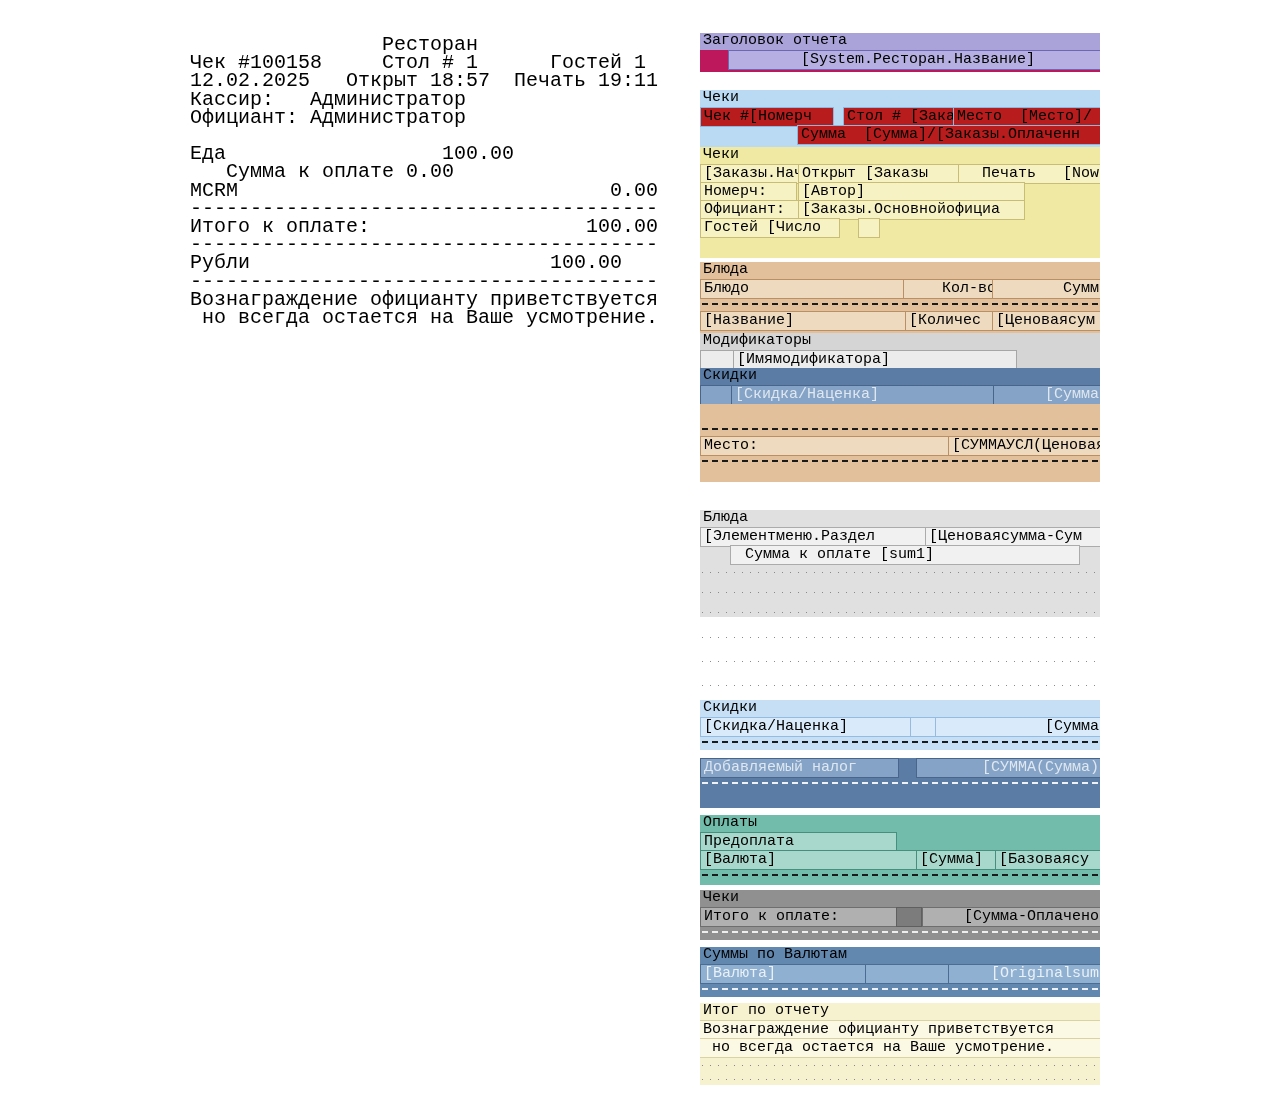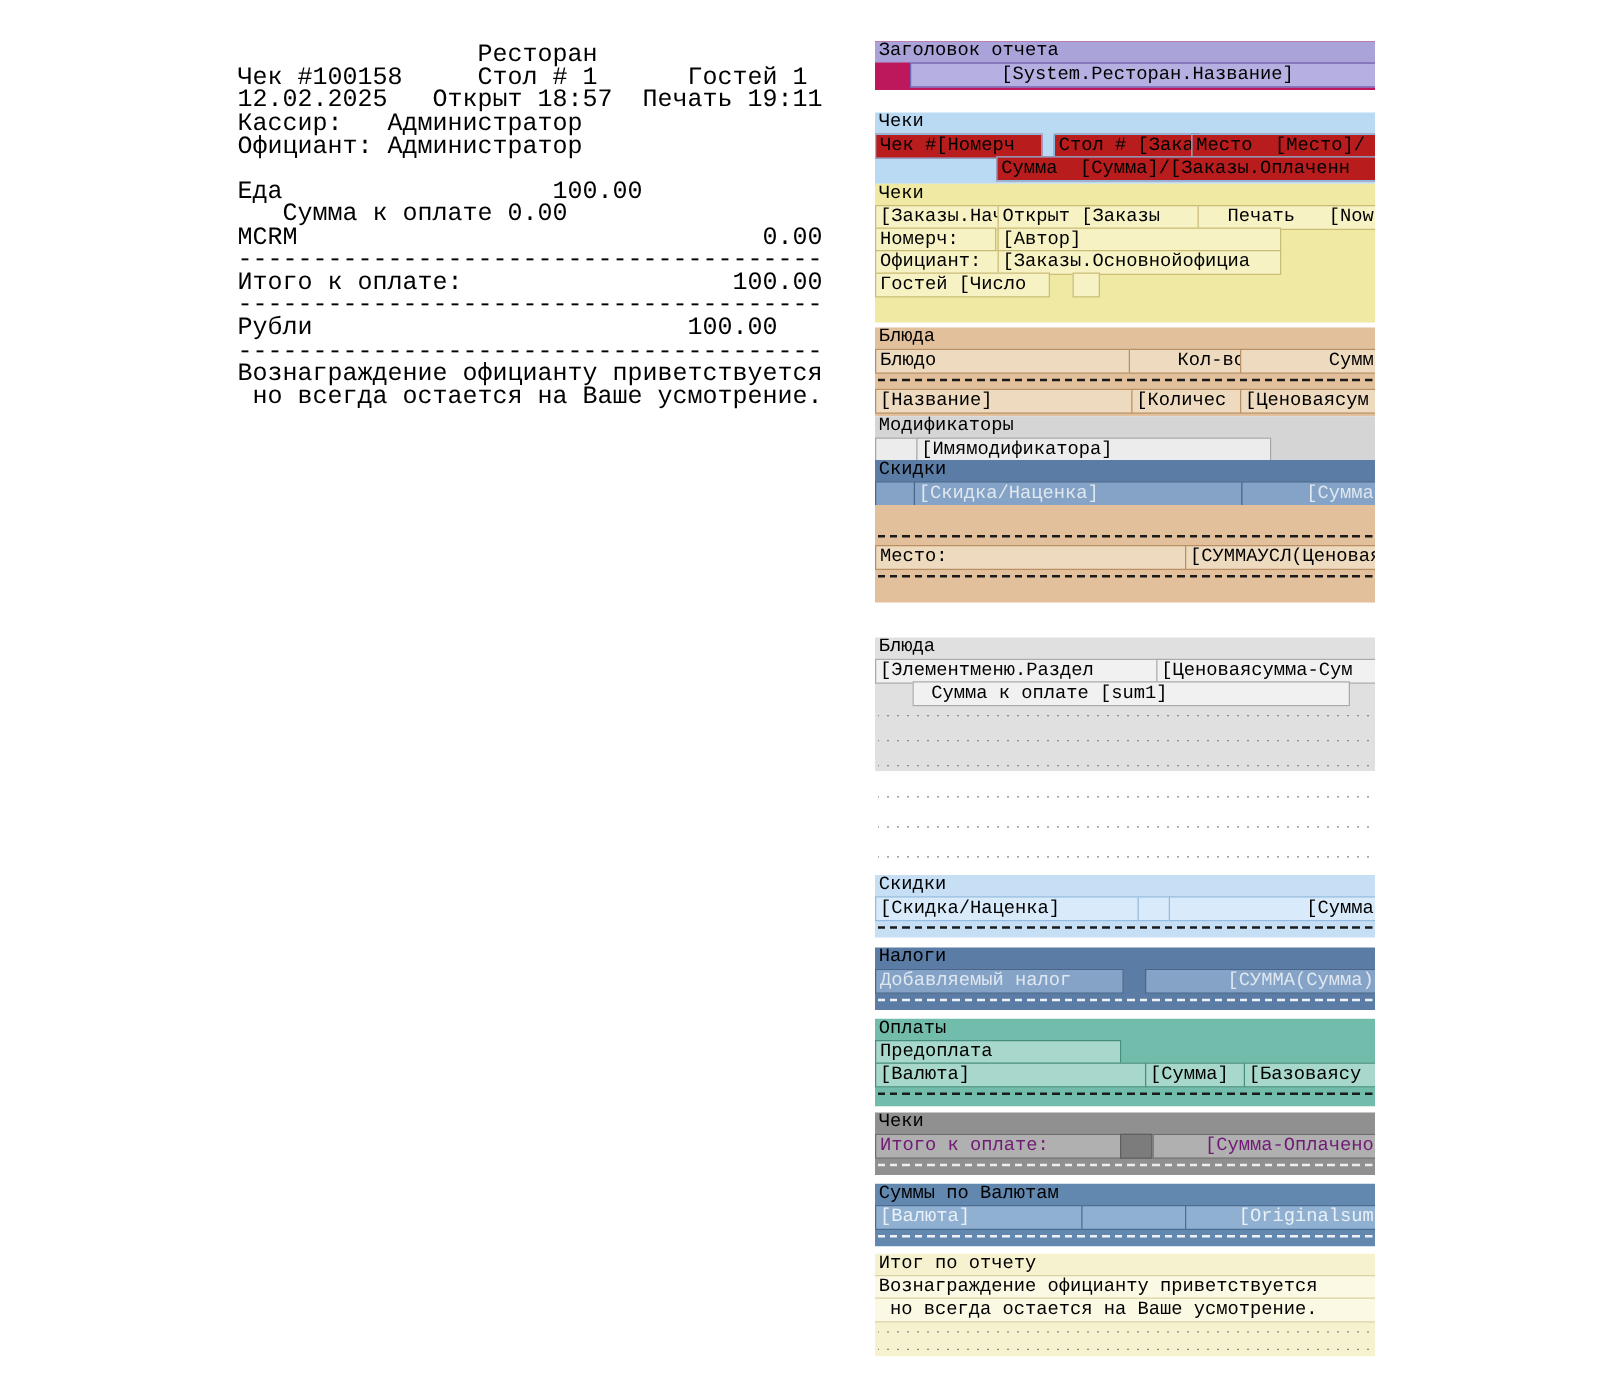--- a/index.html
+++ b/index.html
@@ -31,21 +31,21 @@
   .blue1{background:#bad9f2;}   .blue1 .c{background:#b91c1c;border-color:#8cb8e0;}
   .yellow{background:#efe9a3;}  .yellow .c{background:#f6f2c4;border-color:#c9bc74;}
   .tan{background:#e2c09c;}     .tan .c{background:#eedabe;border-color:#b98f63;}
   .grayM{background:#d5d5d5;}   .grayM .c{background:#ececec;border-color:#a6a6a6;}
   .grayL{background:#e0e0e0;}   .grayL .c{background:#f1f1f1;border-color:#ababab;}
   .slate{background:#5b7ca4;--dashc:#eef2f6;color:#000;}
   .slate .c{background:#84a3c6;border-color:#49668a;color:#dfe7f0;}
   .lblue{background:#c6dff5;}   .lblue .c{background:#d9ebfb;border-color:#94bce0;}
   .teal{background:#72bcab;}    .teal .c{background:#a8d8cb;border-color:#468f7e;}
   .gray2{background:#909090;--dashc:#eeeeee;}
-  .gray2 .c{background:#b0b0b0;border-color:#6e6e6e;color:#701a75;}
+  .gray2 .c{background:#b0b0b0;border-color:#6e6e6e;color:#000000;}
   .gray2 .gapcell{background:#7c7c7c;}
   .blue2{background:#6288b0;--dashc:#eef2f6;}
   .blue2 .c{background:#8fb0d1;border-color:#4c6c92;color:#e9f0f7;}
   .cream{background:#f6f2cf;}   .cream .c{background:#fbf8e4;border-color:#d9d2a2;color:#000;}
   .dimtext{color:#c6cfda;}
   .whitetext{color:#f4f7fa;}
 </style>
 </head>
 <body>
 
@@ -177,21 +177,20 @@
     <div class="t">Скидки</div>
     <div class="r">
       <div class="c" style="left:0;width:205px">[Скидка/Наценка]</div>
       <div class="c" style="left:210px;width:22px"></div>
       <div class="c right" style="left:235px;width:169px">[Сумма]</div>
     </div>
     <div class="dashrow"></div>
   </div>
 
   <div class="sec slate grid" style="top:725px;height:50px">
-    <div class="t">Налоги</div>
     <div class="r">
       <div class="c dimtext" style="left:0;width:192px">Добавляемый налог</div>
       <div class="c right whitetext" style="left:216px;width:188px">[СУММА(Сумма)]</div>
     </div>
     <div class="dashrow"></div>
   </div>
 
   <div class="sec teal grid" style="top:782px;height:70px">
     <div class="t">Оплаты</div>
     <div class="r">

